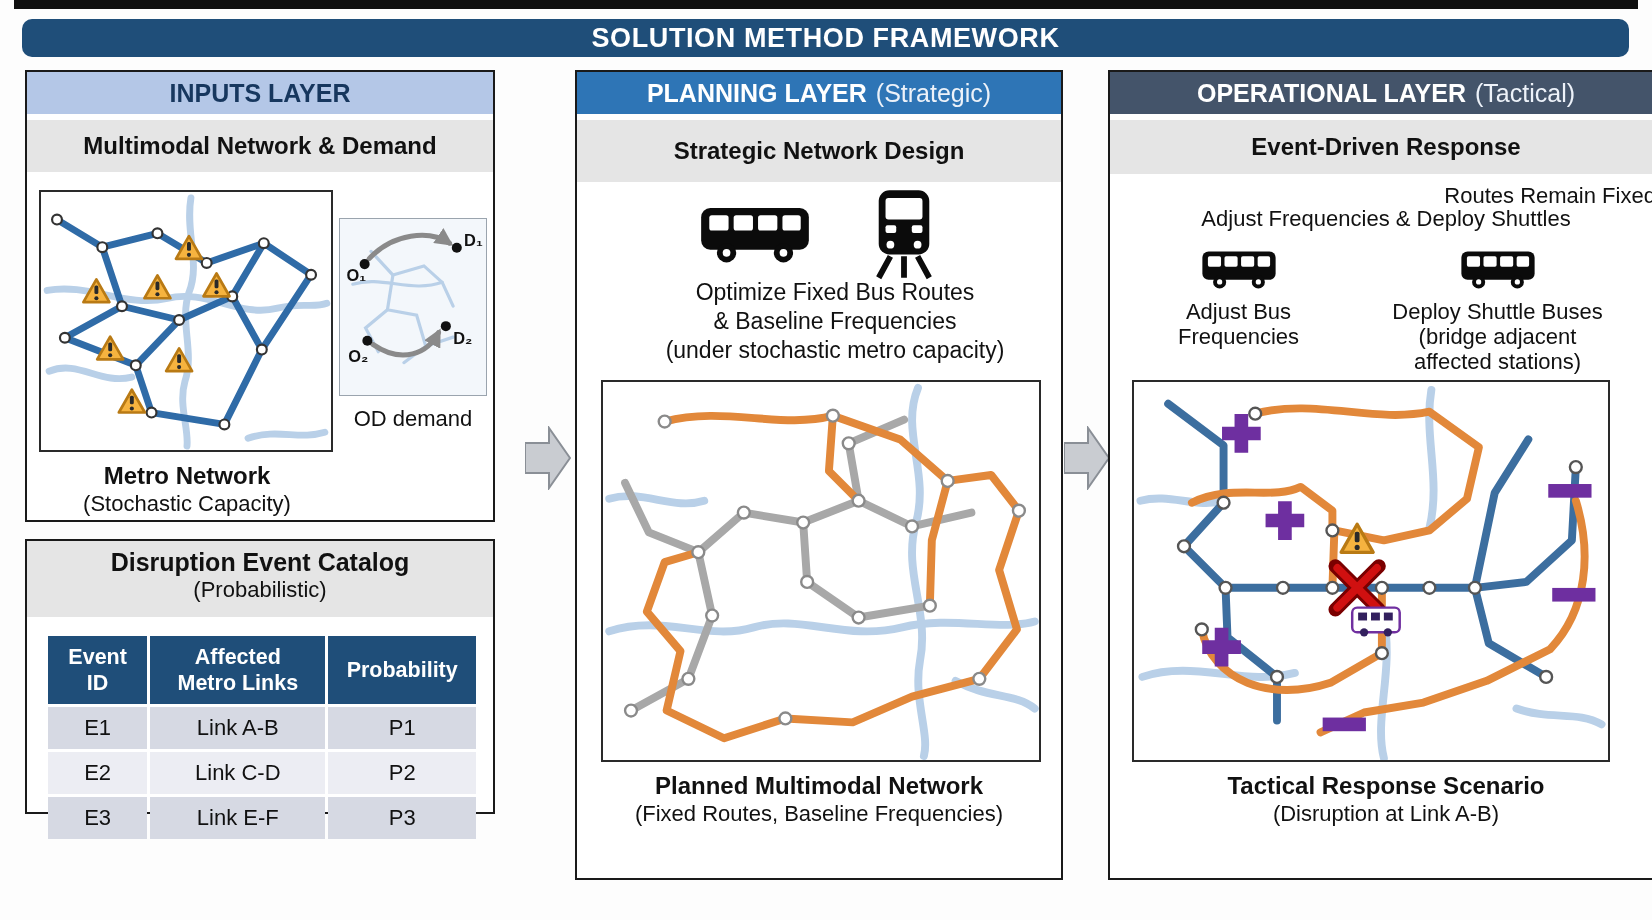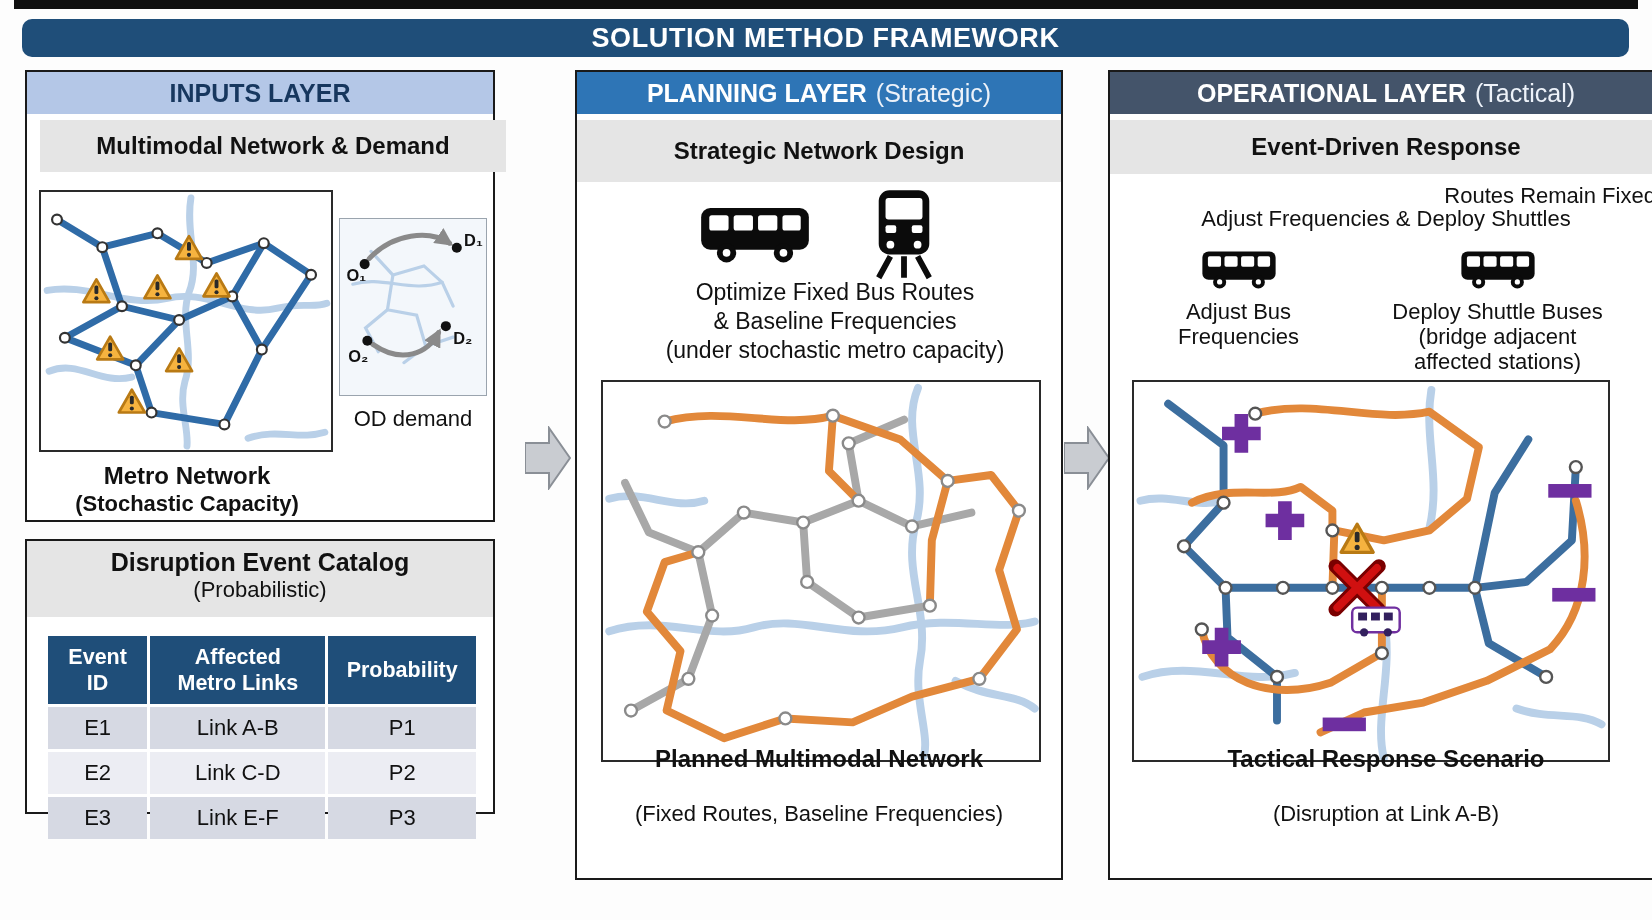--- a/index.html
+++ b/index.html
@@ -16,30 +16,30 @@
   .planning-box    { left:575px;  top:70px;  width:488px; height:810px; }
   .operational-box { left:1108px; top:70px;  width:556px; height:810px; }
 
   .band { position:absolute; left:0; width:100%; display:flex; align-items:center; justify-content:center; }
   .header-band { top:0; height:42px; font-size:25px; font-weight:bold; }
   .inputs-header      { background:#B4C7E7; color:#17375E; }
   .planning-header    { background:#2E75B6; color:#ffffff; }
   .operational-header { background:#44546A; color:#ffffff; }
   .header-suffix { font-weight:normal; margin-left:9px; color:#EDF2F9; }
   .gray-band { background:#E5E5E5; font-size:24px; font-weight:bold; color:#111; }
-  .inputs-sub   { top:48px; height:52px;margin-left:13px; }
+  .inputs-sub   { top:48px; height:52px; }
   .planning-sub { top:48px; height:62px; }
   .op-sub-band  { top:48px; height:54px; }
 
   .metro-frame { position:absolute; left:12px; top:118px; width:294px; height:262px; border:2px solid #2a2a2a; background:#fff; }
   .metro-frame svg, .map-frame svg, .od-frame svg { display:block; width:100%; height:100%; }
   .od-frame { position:absolute; left:312px; top:146px; width:148px; height:178px; background:#F3F7FB; border:1.5px solid #9aa4ae; }
   .od-caption { position:absolute; left:296px; top:334px; width:180px; text-align:center; font-size:22px; }
   .metro-caption     { position:absolute; left:0; top:390px; width:320px; text-align:center; font-size:24px; font-weight:bold; }
-  .metro-caption-sub { position:absolute; left:0; top:419px; width:320px; text-align:center; font-size:22px;font-weight:bold; }
+  .metro-caption-sub { position:absolute; left:0; top:419px; width:320px; text-align:center; font-size:22px; }
 
   .catalog-band { position:absolute; left:0; top:0; width:100%; height:76px; background:#E5E5E5; text-align:center; padding-top:7px; }
   .catalog-title { font-size:25px; font-weight:bold; }
   .catalog-subtitle { font-size:22px; }
   .catalog-table { position:absolute; left:18px; top:92px; width:434px; border-collapse:separate; border-spacing:3px; }
   .catalog-table th { background:#1F4E79; color:#fff; font-size:21.5px; font-weight:bold; padding:8px 4px; vertical-align:middle; }
   .catalog-table th span { display:block; line-height:1.22; }
   .catalog-table td { font-size:22px; text-align:center; padding:8px 4px; }
   .row-odd td  { background:#D6D9E3; }
   .row-even td { background:#ECEDF3; }
@@ -48,21 +48,21 @@
 
   .planning-icons { position:absolute; left:0; top:116px; width:100%; height:92px;
     display:flex; align-items:center; justify-content:center; gap:58px; }
   .bus-lg   { width:112px; height:63px; }
   .train-lg { width:70px;  height:92px; }
   .planning-desc { position:absolute; left:16px; top:206px; width:100%; text-align:center; font-size:23px; line-height:29px; }
 
   .map-frame { position:absolute; border:2px solid #2a2a2a; background:#fff; }
   .planning-map { left:24px; top:308px; width:440px; height:382px; }
   .op-map       { left:22px; top:308px; width:478px; height:382px; }
-  .map-caption     { position:absolute; left:0; top:673px; width:100%; text-align:center; font-size:24px; font-weight:bold; }
+  .map-caption     { position:absolute; left:0; top:700px; width:100%; text-align:center; font-size:24px; font-weight:bold; }
   .map-caption-sub { position:absolute; left:0; top:729px; width:100%; text-align:center; font-size:22px; }
 
   .op-line1 { position:absolute; left:0; top:111px; width:100%; text-align:right; font-size:22px;padding-left:22px; }
   .op-line2 { position:absolute; left:0; top:134px; width:100%; text-align:center; font-size:22px; }
   .op-actions { position:absolute; left:0; top:176px; width:100%; display:flex; justify-content:center; gap:43px; }
   .op-action { text-align:center; }
   .op-action-1 { width:180px; }
   .op-action-2 { width:252px; }
   .bus-sm { width:76px; height:43px; }
   .op-action-label { margin-top:4px; font-size:22px; line-height:25px; }

